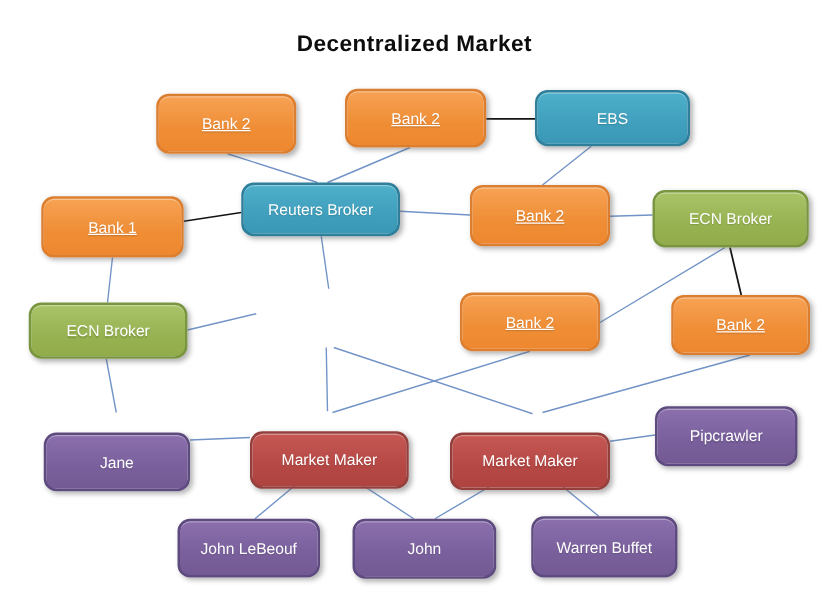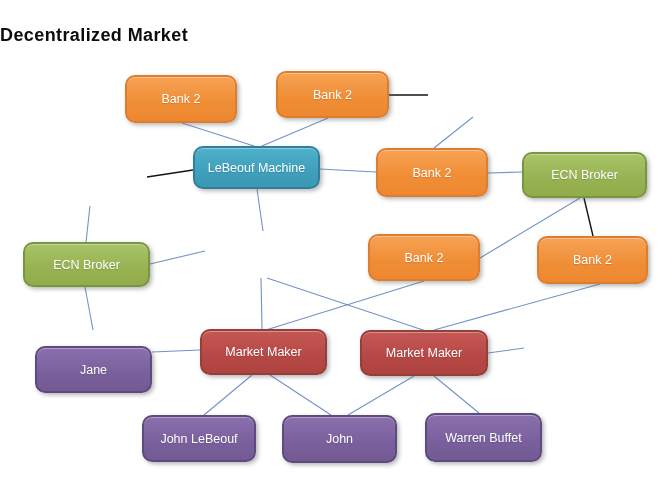--- a/index.html
+++ b/index.html
@@ -1,29 +1,29 @@
 <!DOCTYPE html>
 <html><head>
 <meta charset="utf-8">
 <style>
   html,body{margin:0;padding:0;background:#fff;}
   body{width:663px;height:485px;font-family:"Liberation Sans",sans-serif;overflow:hidden;}
   #canvas{position:relative;width:663px;height:485px;background:#fff;}
   #edges{position:absolute;left:0;top:0;width:663px;height:485px;}
-  .page-title{position:absolute;left:0;top:25px;width:663px;text-align:left;
+  .page-title{position:absolute;left:0;top:25px;width:663px;text-align:center;
     font-size:18px;font-weight:bold;color:#0d0d0d;letter-spacing:.4px;}
   .node{position:absolute;border-radius:10px;display:flex;align-items:center;justify-content:center;
     color:#fff;font-size:12.5px;text-align:center;
     box-shadow:2px 2px 4px rgba(90,90,90,.45), inset 0 1px 0 rgba(255,255,255,.35);}
   .node span{padding:0 4px;text-shadow:0 1px 1px rgba(0,0,0,.15);}
-  .orange{background:linear-gradient(180deg,#f7a254 0%,#ef8d35 60%,#ee8830 100%);border:2px solid #dc7e2f;}
+  .orange{background:linear-gradient(180deg,#f7a254 0%,#ef8d35 60%,#ee8830 100%);border:2px solid #dc7e2f;text-decoration:underline;}
   .teal{background:linear-gradient(180deg,#4fb0cb 0%,#3f9fbc 60%,#3a98b5 100%);border:2px solid #2f7f9b;}
   .green{background:linear-gradient(180deg,#a8c468 0%,#97b251 60%,#92ac4c 100%);border:2px solid #7a9540;justify-content:center;}
   .purple{background:linear-gradient(180deg,#8a6fac 0%,#79609c 60%,#735a94 100%);border:2px solid #5d4a7e;}
-  .red{background:linear-gradient(180deg,#c65854 0%,#b54845 60%,#af4340 100%);border:2px solid #93403d;}
+  .red{background:linear-gradient(180deg,#c65854 0%,#b54845 60%,#af4340 100%);border:2px solid #93403d;margin-top:16px;}
   line.blue{stroke:#7193c7;stroke-width:1.1;}
   line.black{stroke:#141414;stroke-width:1.4;}
 </style>
 </head>
 <body>
 
 <div id="canvas">
 
   <svg id="edges" viewBox="0 0 663 485">
     <line class="blue" x1="182" y1="123" x2="254" y2="146"></line>
@@ -52,22 +52,28 @@
   </svg>
 
   <div class="page-title">Decentralized Market</div>
 
   <div class="node orange" style="left:125px;top:75px;width:108px;height:44px">
       <span>Bank 2</span>
     </div>
   <div class="node orange" style="left:276px;top:71px;width:109px;height:43px">
       <span>Bank 2</span>
     </div>
+  <div class="node teal" style="left:428px;top:72px;width:120px;height:41px">
+      <span>EBS</span>
+    </div>
+  <div class="node orange" style="left:33px;top:157px;width:110px;height:45px">
+      <span>Bank 1</span>
+    </div>
   <div class="node teal" style="left:193px;top:146px;width:123px;height:39px">
-      <span>LeBeouf Machine</span>
+      <span>Reuters Broker</span>
     </div>
   <div class="node orange" style="left:376px;top:148px;width:108px;height:45px">
       <span>Bank 2</span>
     </div>
   <div class="node green" style="left:522px;top:152px;width:121px;height:42px">
       <span>ECN Broker</span>
     </div>
   <div class="node orange" style="left:368px;top:234px;width:108px;height:43px">
       <span>Bank 2</span>
     </div>
@@ -79,20 +85,23 @@
     </div>
   <div class="node purple" style="left:35px;top:346px;width:113px;height:43px">
       <span>Jane</span>
     </div>
   <div class="node red" style="left:200px;top:329px;width:123px;height:42px">
       <span>Market Maker</span>
     </div>
   <div class="node red" style="left:360px;top:330px;width:124px;height:42px">
       <span>Market Maker</span>
     </div>
+  <div class="node purple" style="left:524px;top:325px;width:110px;height:44px">
+      <span>Pipcrawler</span>
+    </div>
   <div class="node purple" style="left:142px;top:415px;width:110px;height:43px">
       <span>John LeBeouf</span>
     </div>
   <div class="node purple" style="left:282px;top:415px;width:111px;height:44px">
       <span>John</span>
     </div>
   <div class="node purple" style="left:425px;top:413px;width:113px;height:45px">
       <span>Warren Buffet</span>
     </div>
 

